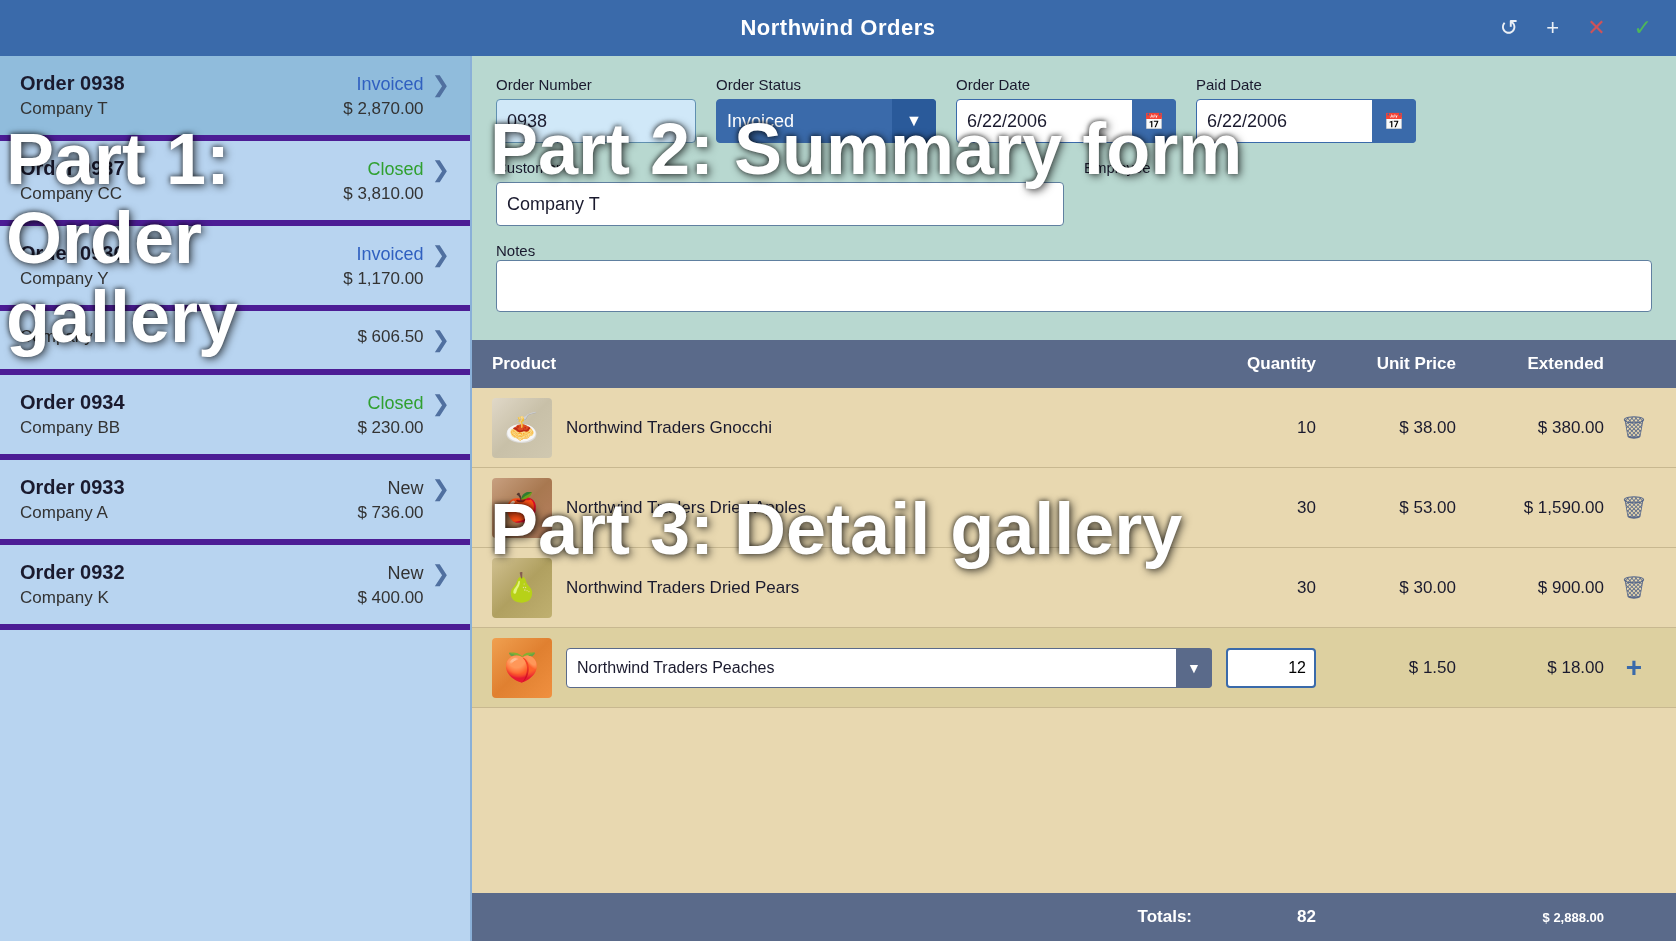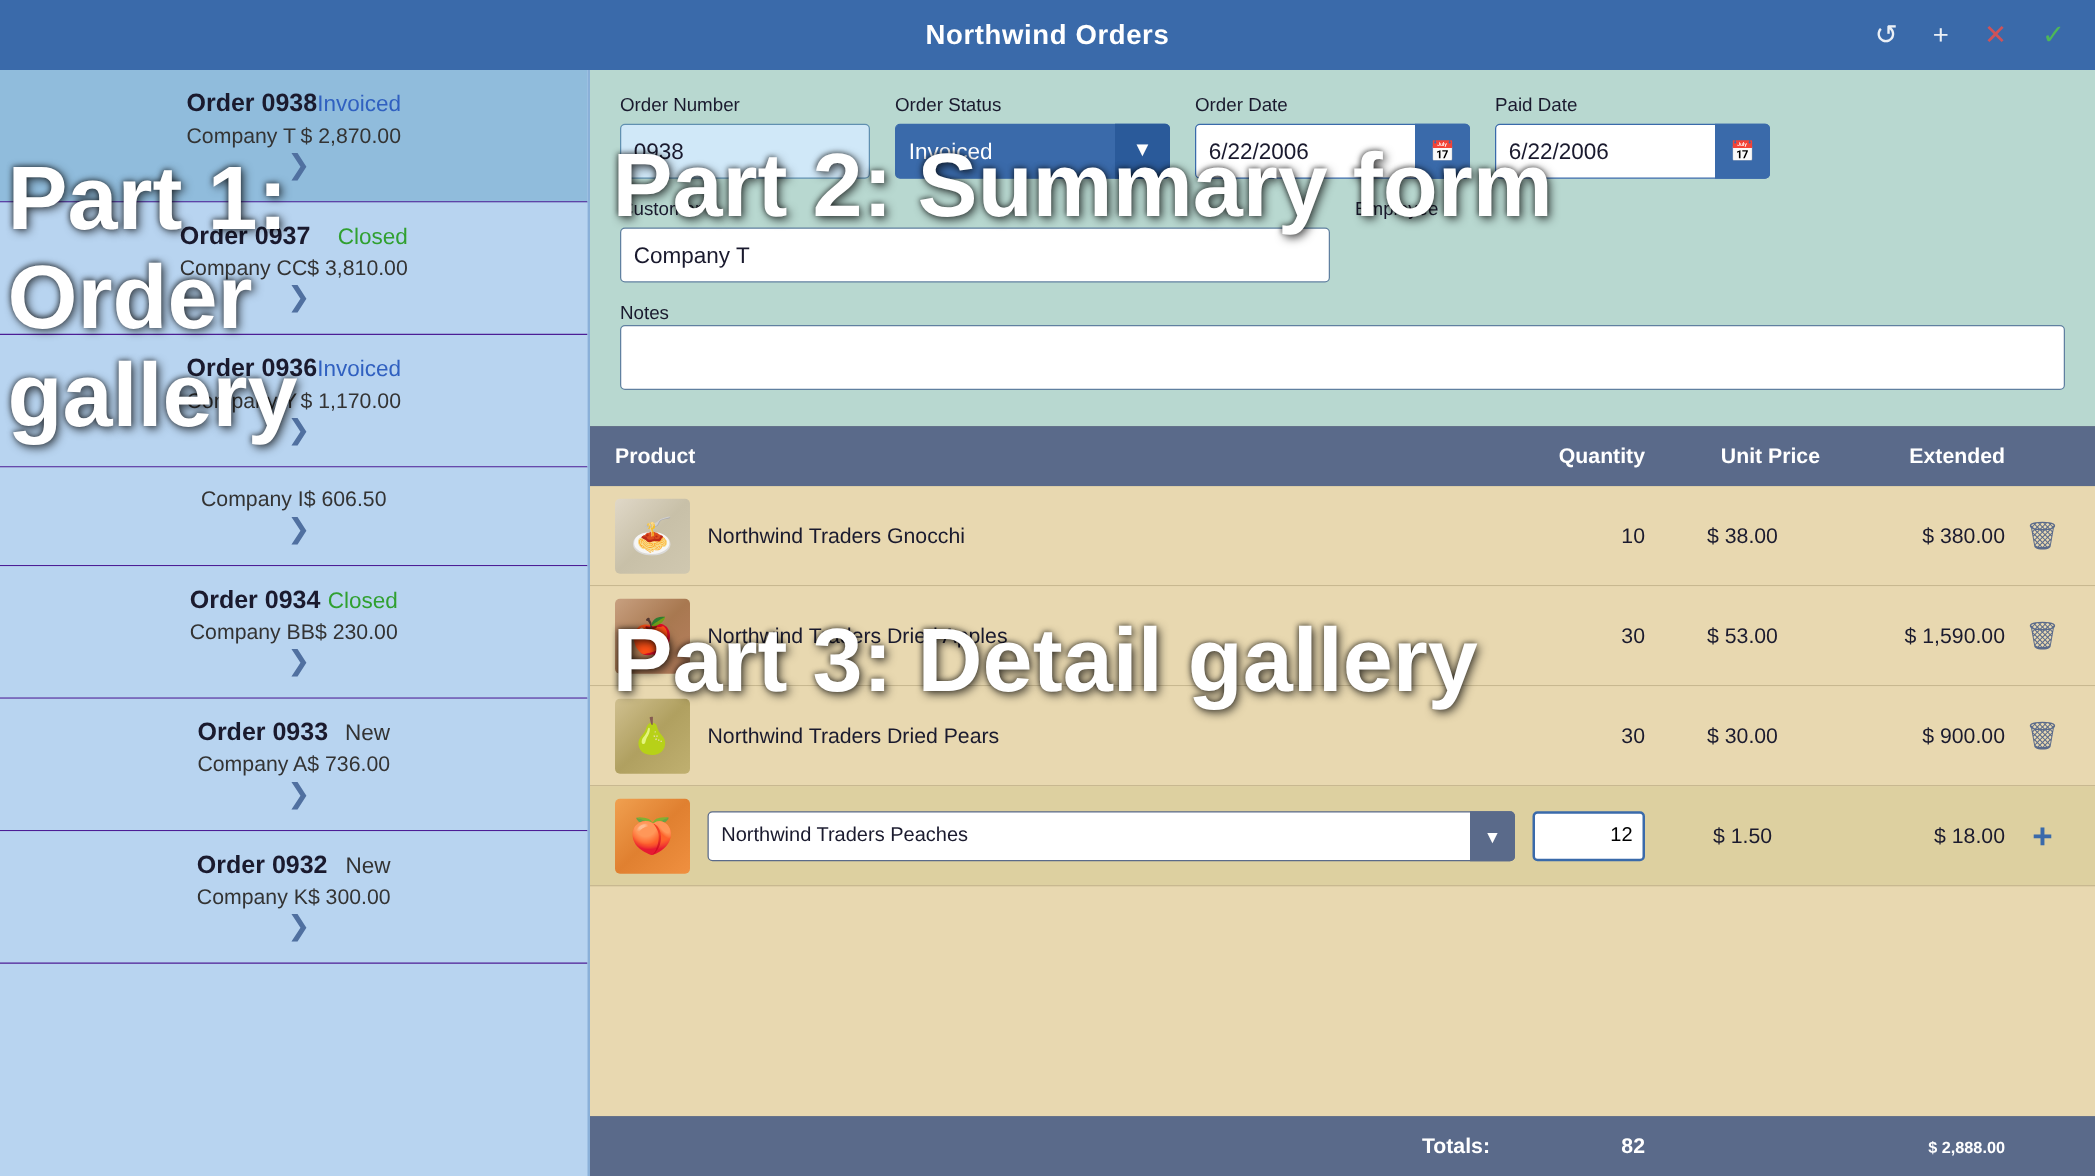--- a/index.html
+++ b/index.html
@@ -45,27 +45,26 @@
     
     .order-gallery {
       width: 472px;
       background: #b8d4f0;
       overflow-y: auto;
       border-right: 2px solid #8ab0d8;
       flex-shrink: 0;
     }
     .order-item {
       padding: 16px 20px;
-      border-bottom: 1px solid #4c1d95;
-      display: flex;
-      align-items: center;
+      border-bottom: 6px solid #4c1d95;
+      display: flex;
+      align-items: flex-start;
       cursor: pointer;
       background: #b8d4f0;
       position: relative;
-      flex-direction: column;
     }
     .order-item.selected { background: #90bcdc; }
     .order-item-content { flex: 1; }
     .order-item-top {
       display: flex;
       justify-content: space-between;
       align-items: baseline;
       margin-bottom: 4px;
     }
     .order-number {
@@ -375,21 +374,21 @@
       width: 120px;
       font-size: 17px;
       color: #1a1a2e;
       text-align: right;
       padding-right: 16px;
     }
     .detail-price {
       width: 140px;
       font-size: 17px;
       color: #1a1a2e;
-      text-align: center;
+      text-align: right;
       padding-right: 16px;
     }
     .detail-ext {
       width: 140px;
       font-size: 17px;
       color: #1a1a2e;
       text-align: right;
       padding-right: 8px;
     }
     .detail-delete-btn {
@@ -600,21 +599,21 @@
     </div>
 
     <div class="order-item">
       <div class="order-item-content">
         <div class="order-item-top">
           <span class="order-number">Order 0932</span>
           <span class="order-status status-new">New</span>
         </div>
         <div class="order-item-bottom">
           <span class="order-company">Company K</span>
-          <span class="order-amount">$ 300.00</span>
+          <span class="order-amount">$ 400.00</span>
         </div>
       </div>
       <span class="order-chevron">❯</span>
     </div>
   </div>
 
   <div class="summary-panel">
 
     <div class="form-area">
 

